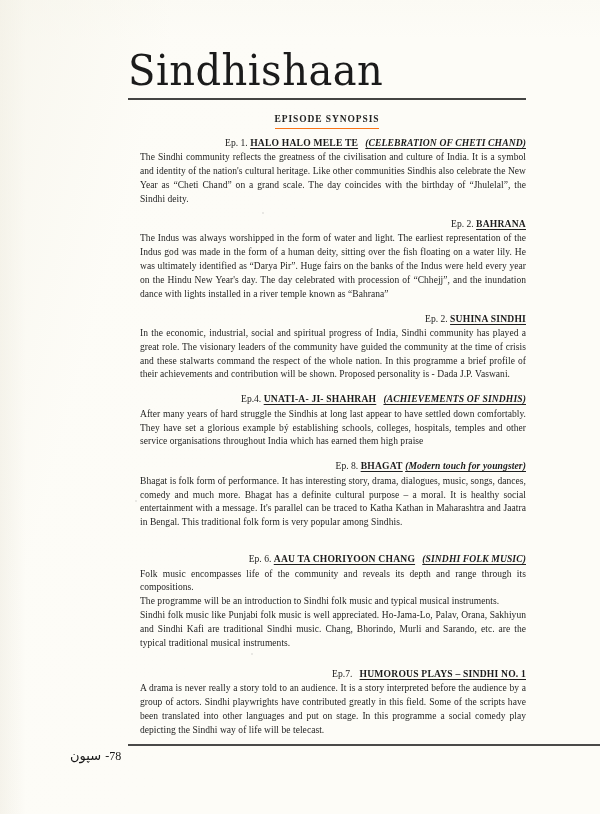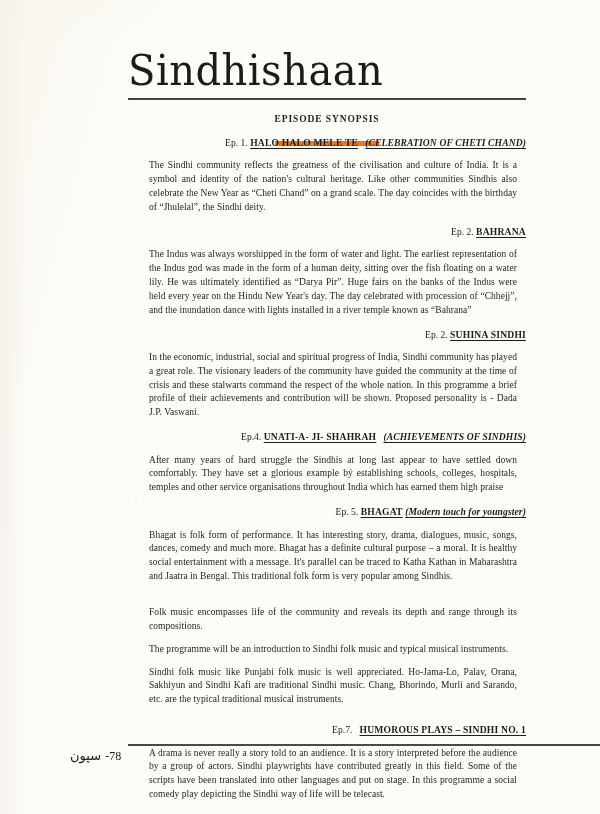--- a/index.html
+++ b/index.html
@@ -66,22 +66,22 @@
     left: 128px;
     top: 114px;
     width: 398px;
     text-align: center;
     font-size: 9.5px;
     letter-spacing: 0.9px;
     font-weight: 700;
     color: #232323;
   }
   .section-heading span {
-    border-bottom: 5px solid #f97316;
-    padding-bottom: 17px;
+    border-bottom: 1px solid #f97316;
+    padding-bottom: 4px;
     text-align: center;
   }
 
   
   .content {
     position: absolute;
     left: 140px;
     top: 136px;
     width: 386px;
   }
@@ -115,21 +115,21 @@
   }
   .ep-body {
     font-size: 9.5px;
     line-height: 1.46;
     text-align: justify;
     text-justify: inter-word;
     color: #242424;
     letter-spacing: 0.05px;
   }
   .ep-body p {
-    margin: 9px;
+    margin: 0;
   }
 
   
   .episode.gap-lg { margin-bottom: 16px; }
   .episode.gap-xl { margin-bottom: 22px; }
 
   
   .footer-rule {
     position: absolute;
     left: 128px;
@@ -220,30 +220,36 @@
         &nbsp;
         <span class="ep-sub">(ACHIEVEMENTS OF SINDHIS)</span>
       </div>
       <div class="ep-body">
         <p>After many years of hard struggle the Sindhis at long last appear to have settled down comfortably. They have set a glorious example bý establishing schools, colleges, hospitals, temples and other service organisations throughout India which has earned them high praise</p>
       </div>
     </div>
 
     <div class="episode gap-xl">
       <div class="ep-head">
-        <span class="ep-num">Ep. 5.</span>
+        <span class="ep-num">Ep. 8.</span>
         <span class="ep-title">BHAGAT</span>
         <span class="ep-sub">(Modern touch for youngster)</span>
       </div>
       <div class="ep-body">
         <p>Bhagat is folk form of performance. It has interesting story, drama, dialogues, music, songs, dances, comedy and much more. Bhagat has a definite cultural purpose – a moral. It is healthy social entertainment with a message. It's parallel can be traced to Katha Kathan in Maharashtra and Jaatra in Bengal. This traditional folk form is very popular among Sindhis.</p>
       </div>
     </div>
 
     <div class="episode gap-lg">
+      <div class="ep-head">
+        <span class="ep-num">Ep. 6.</span>
+        <span class="ep-title">AAU TA CHORIYOON CHANG</span>
+        &nbsp;
+        <span class="ep-sub">(SINDHI FOLK MUSIC)</span>
+      </div>
       <div class="ep-body">
         <p>Folk music encompasses life of the community and reveals its depth and range through its compositions.</p>
         <p>The programme will be an introduction to Sindhi folk music and typical musical instruments.</p>
         <p>Sindhi folk music like Punjabi folk music is well appreciated. Ho-Jama-Lo, Palav, Orana, Sakhiyun and Sindhi Kafi are traditional Sindhi music. Chang, Bhorindo, Murli and Sarando, etc. are the typical traditional musical instruments.</p>
       </div>
     </div>
 
     <div class="episode">
       <div class="ep-head">
         <span class="ep-num">Ep.7.</span>

